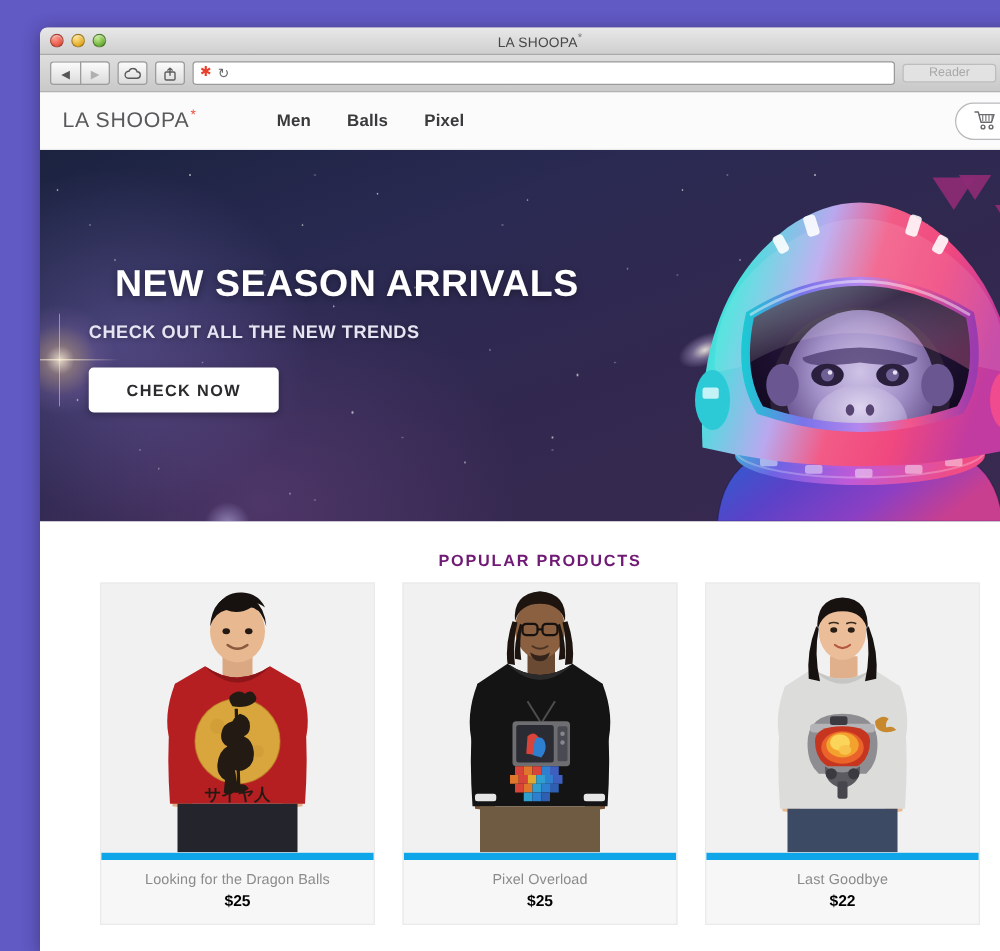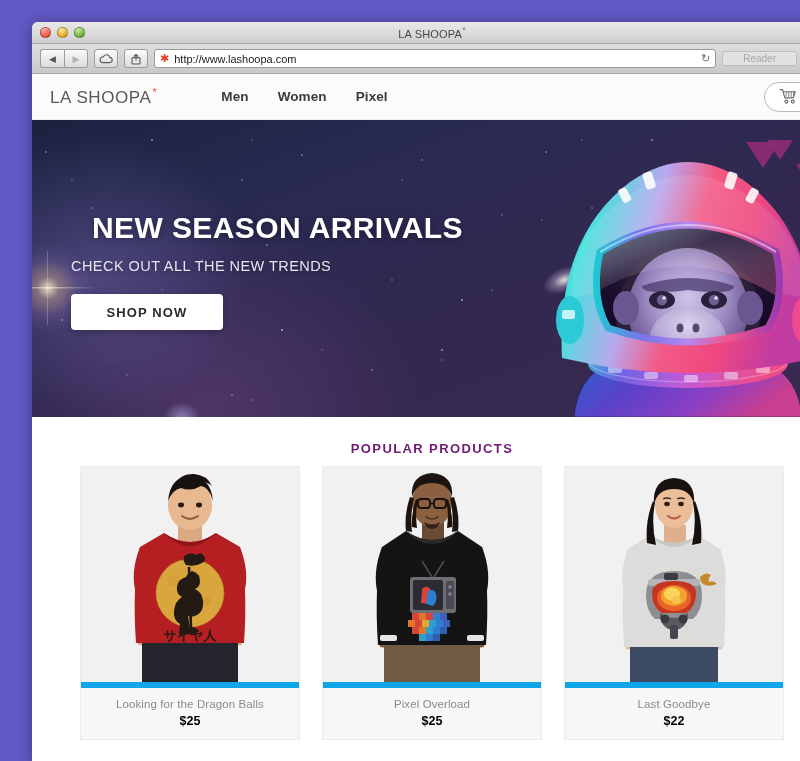--- a/index.html
+++ b/index.html
@@ -284,20 +284,21 @@
     line-height: 1;
     text-shadow: 0 1px 6px rgba(0,0,0,.35);
     margin-left: 21px;
   }
   .hero-sub {
     color: #e5e4f2;
     font-size: 14.5px;
     letter-spacing: .45px;
     margin-top: 15px;
     text-shadow: 0 1px 4px rgba(0,0,0,.3);
+    font-weight: bold;
   }
   .shop-now {
     display: inline-flex;
     align-items: center;
     justify-content: center;
     margin-top: 20px;
     width: 152px;
     height: 36px;
     background: #fff;
     border-radius: 4px;
@@ -438,41 +439,40 @@
       </svg>
     </div>
     <div class="tb-btn">
       <svg width="12" height="12" viewBox="0 0 12 12" fill="none" stroke="#5a5a5a" stroke-width="1.1">
         <rect x="2" y="4.6" width="8" height="6.4" rx="1"></rect>
         <path d="M6 7.6V1.4M6 1.4 3.9 3.5M6 1.4 8.1 3.5"></path>
       </svg>
     </div>
     <div class="urlbar">
       <span class="url-favicon">✱</span>
-      <span class="url-text" title="http://www.lashoopa.com">http://www.lashoopa.com</span>
       <span class="url-reload">↻</span>
     </div>
     <div class="reader-btn">Reader</div>
     <div class="dl-btn">
       <svg width="11" height="11" viewBox="0 0 11 11">
         <circle cx="5.5" cy="5.5" r="4.6" fill="#4a4a4a"></circle>
         <path d="M5.5 2.8v4.1M3.8 5.4 5.5 7.1 7.2 5.4" stroke="#fff" stroke-width="1" fill="none"></path>
       </svg>
     </div>
   </div>
 
   <div class="viewport">
 
     <div class="site-nav">
       <div class="logo">
         <span>LA SHOOPA</span><span class="asterisk">*</span>
       </div>
       <div class="nav-links">
         <a href="#">Men</a>
-        <a href="#">Women</a>
+        <a href="#">Balls</a>
         <a href="#">Pixel</a>
       </div>
       <div class="cart-pill">
         <svg width="20" height="17" viewBox="0 0 20 17" fill="none" stroke="#6a6a6e" stroke-width="1.15" stroke-linecap="round" stroke-linejoin="round">
           <path d="M1 1.6h2.6l2.2 8.2h8.4l2-6.1H5"></path>
           <circle cx="7.4" cy="13.6" r="1.5"></circle>
           <circle cx="13.8" cy="13.6" r="1.5"></circle>
           <path d="M7.2 4.3v4.1M9.7 4.3v4.1M12.2 4.3v4.1M14.7 4.3v4.1" stroke-width=".85"></path>
         </svg>
       </div>
@@ -611,21 +611,21 @@
 
       <div class="triangles">
         <div class="tri"></div>
         <div class="tri third"></div>
         <div class="tri small"></div>
       </div>
 
       <div class="hero-copy">
         <div class="hero-title">NEW SEASON ARRIVALS</div>
         <div class="hero-sub">CHECK OUT ALL THE NEW TRENDS</div>
-        <button class="shop-now">SHOP NOW</button>
+        <button class="shop-now">CHECK NOW</button>
       </div>
     </div>
 
     <div class="products-section">
       <div class="section-title">POPULAR PRODUCTS</div>
 
       <div class="product-grid">
 
         <div class="product-card">
           <div class="product-img">

